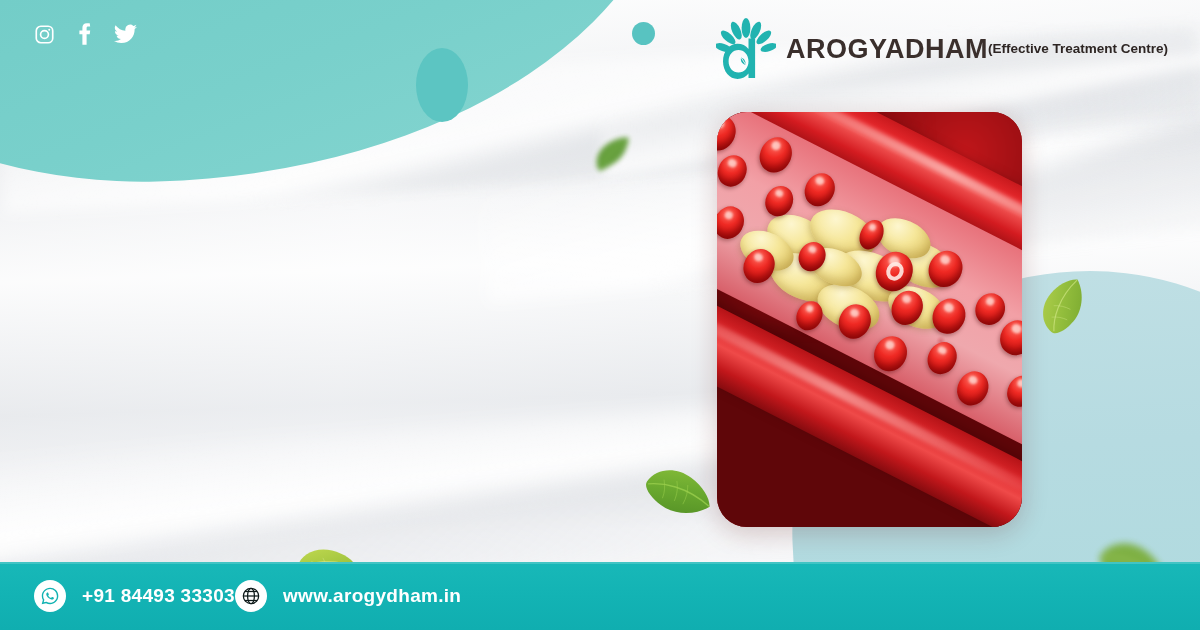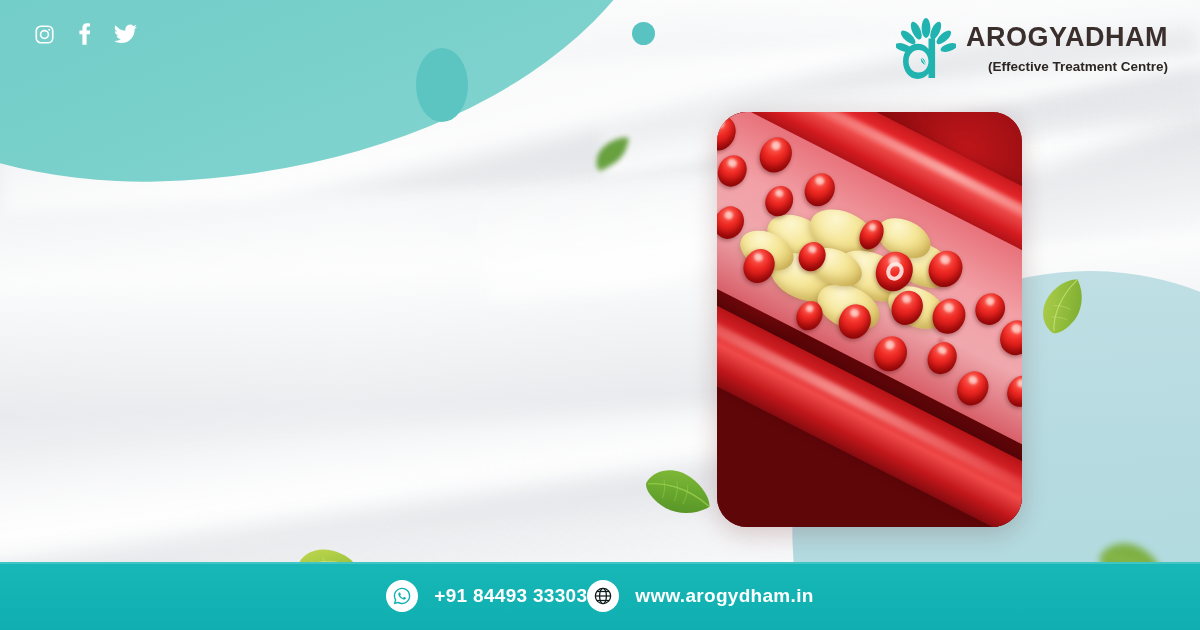--- a/index.html
+++ b/index.html
@@ -84,21 +84,21 @@
   }
   .social-icon { display:block; cursor:pointer; line-height:0; }
 
   
   .logo {
     position:absolute; right:32px; top:18px;
     display:flex; align-items:center; gap:10px;
     z-index:16;
   }
   .logo-mark { width:60px; height:62px; flex:0 0 auto; }
-  .logo-text { display:flex; flex-direction:column; align-items:flex-end; }
+  .logo-text { display:flex; flex-direction:row; align-items:center; }
   .logo-name {
     font-family:"Liberation Sans", sans-serif;
     font-weight:bold;
     font-size:27px;
     letter-spacing:.5px;
     color:#3a2f2c;
     line-height:1.06;
     white-space:nowrap;
     transform:scaleX(1.0);
   }
@@ -253,21 +253,21 @@
   .leaf-sharp-2 { left:1033px; top:275px; width:72px; height:72px; z-index:11; }
   .leaf-sharp-3 { left:290px; top:536px; width:72px; height:72px; z-index:18; }
   .leaf-blur-2 { left:1085px; top:530px; width:86px; height:86px; filter:blur(3.5px); opacity:.9; z-index:18; }
 
   
   .footer {
     position:absolute; left:0; bottom:0;
     width:1200px; height:68px;
     background:linear-gradient(180deg, #18b8b8 0%, #13b3b4 50%, #10aeb0 100%);
     z-index:20;
-    display:flex; align-items:center; justify-content:center;
+    display:flex; align-items:center; justify-content:flex-start;
     padding:0 34px;
   }
   .footer::before {
     content:""; position:absolute; left:0; top:0; width:100%; height:2px;
     background:rgba(255,255,255,.18);
   }
   .footer-item {
     display:flex; align-items:center; gap:16px;
     position:relative; z-index:3;
   }

